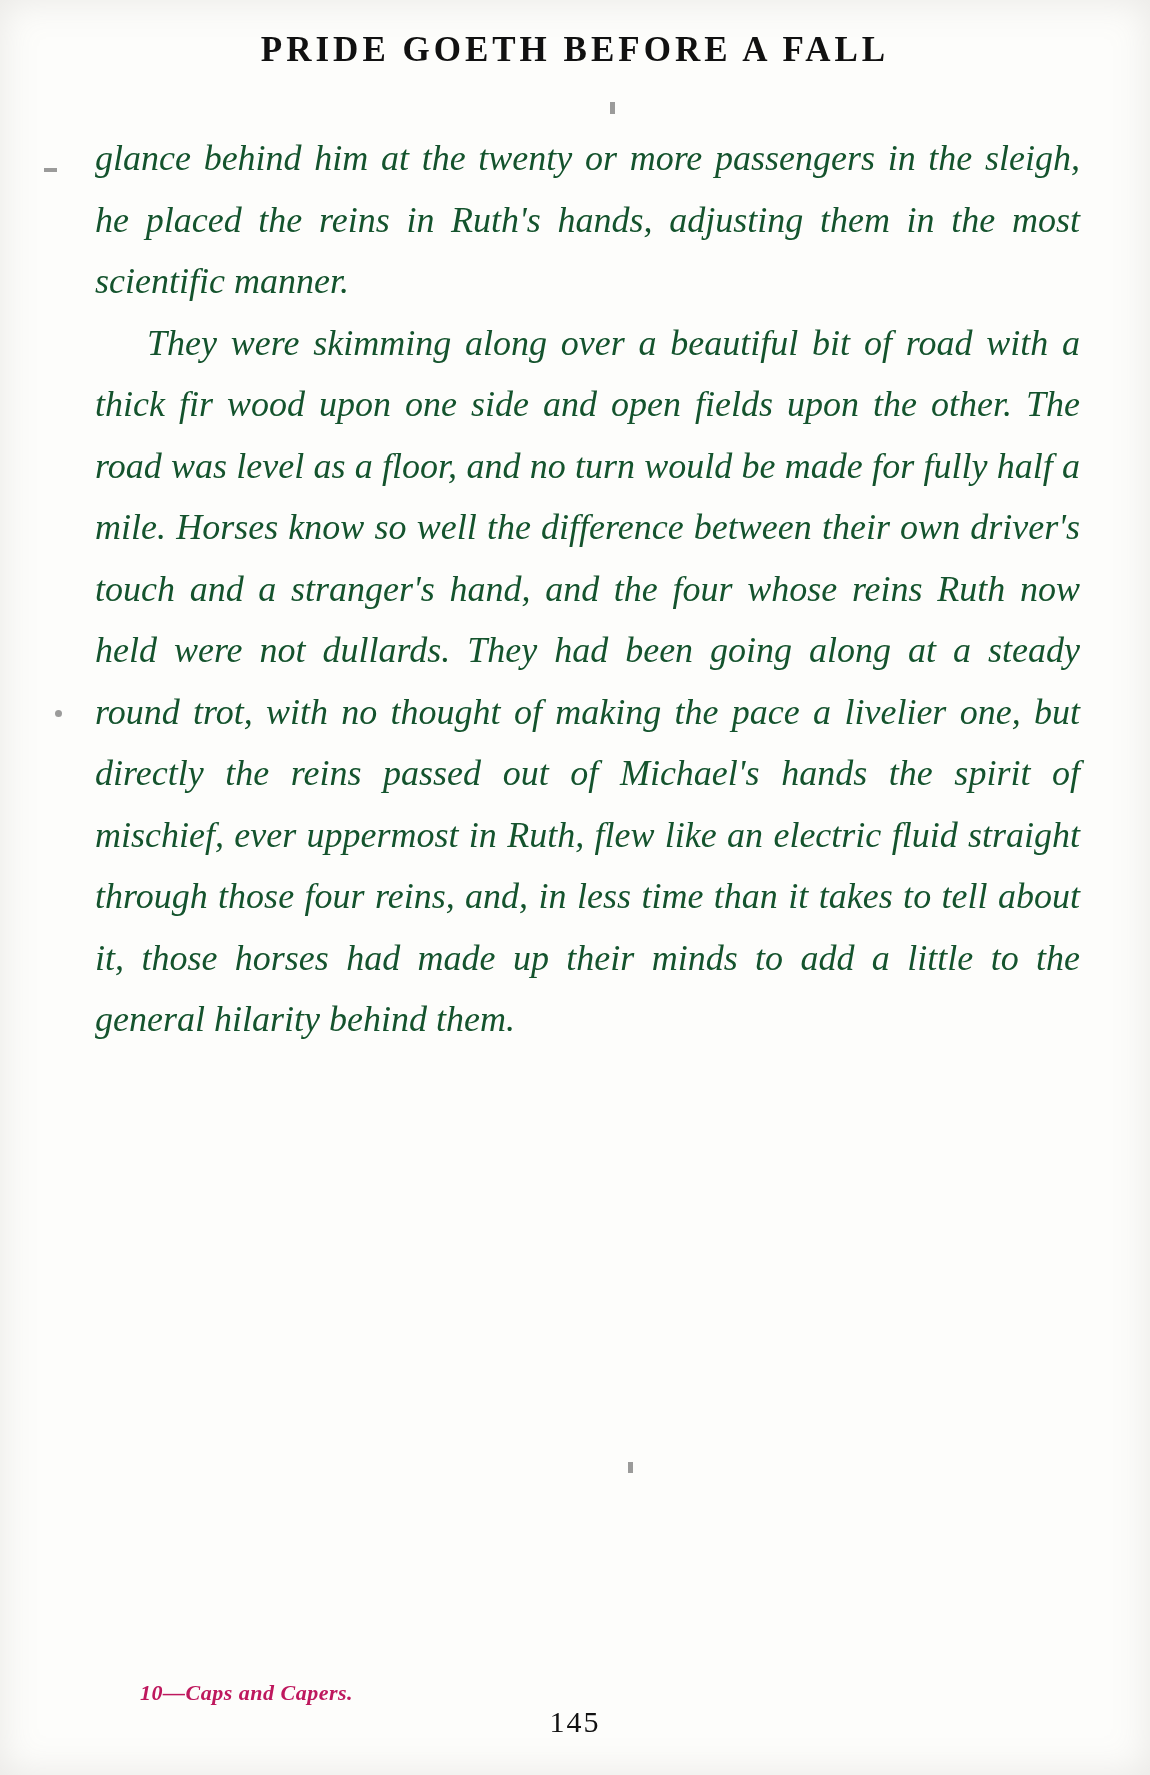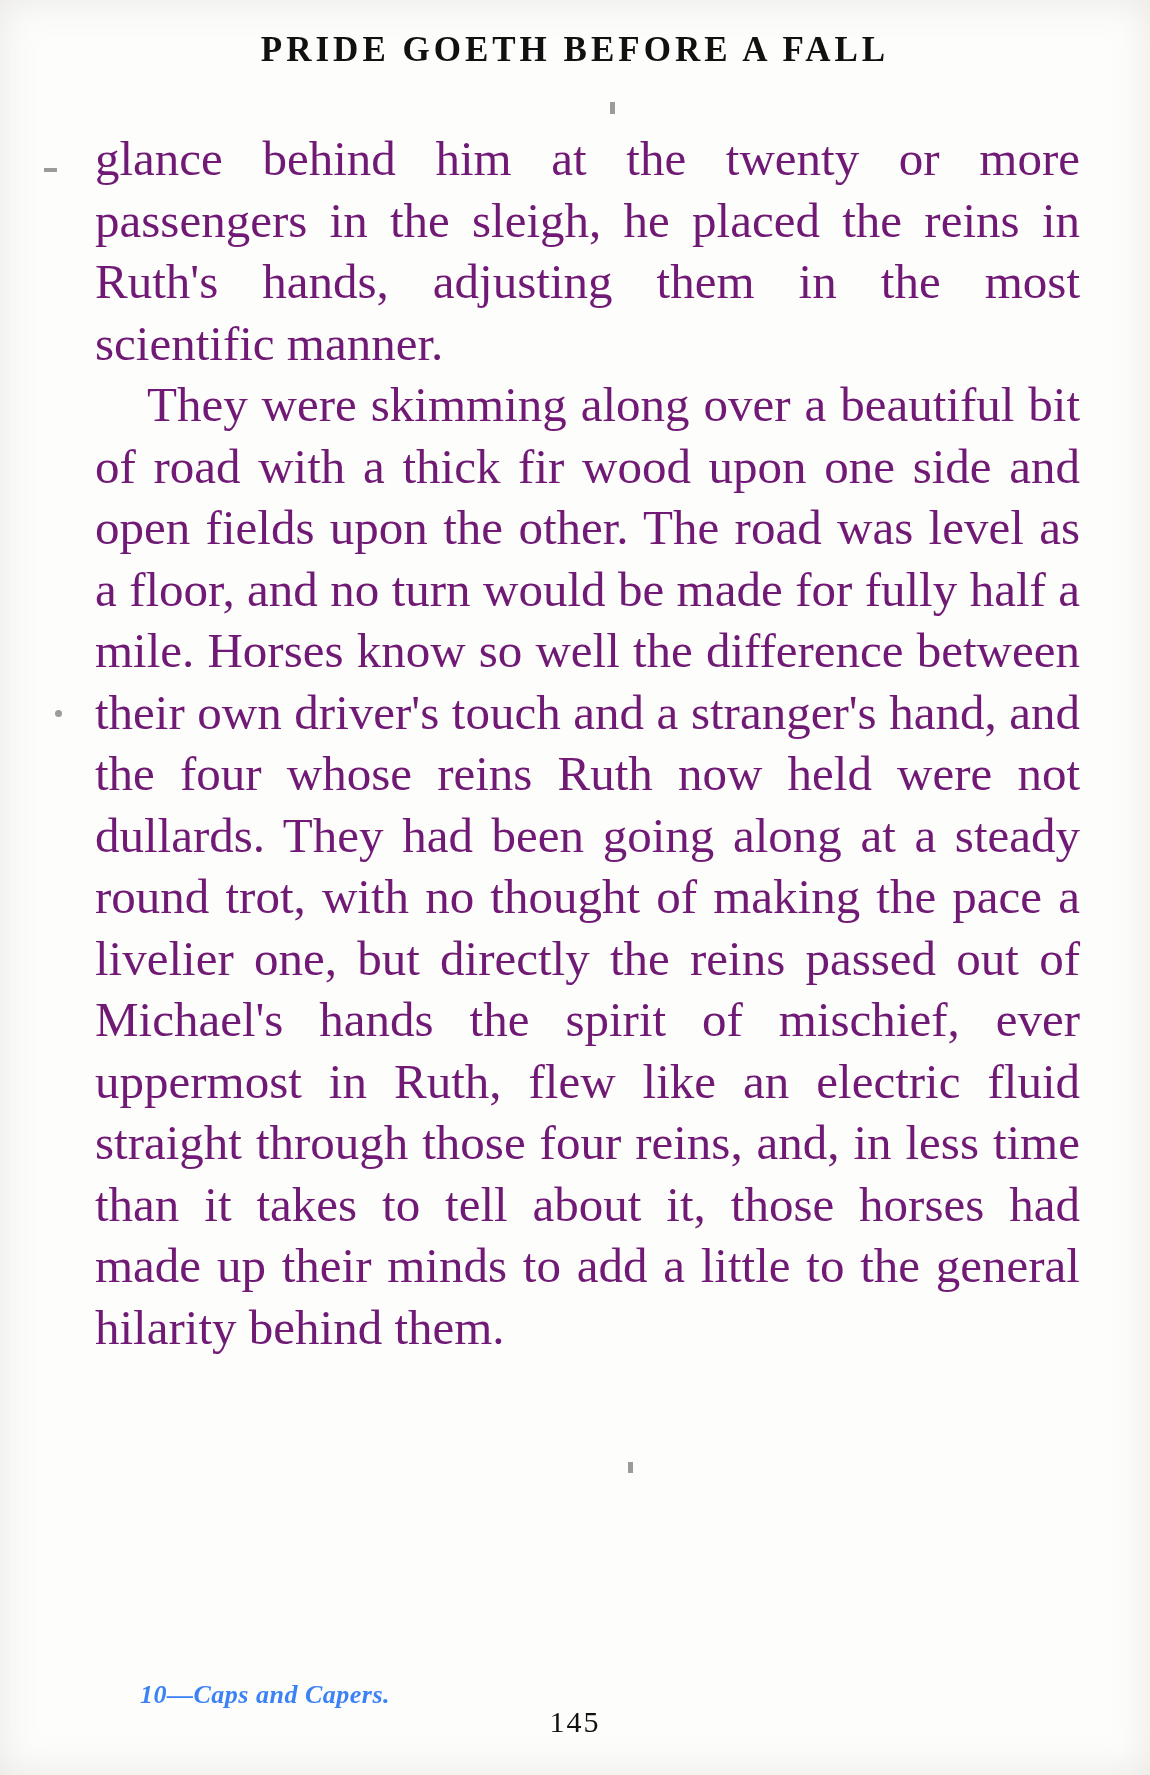--- a/index.html
+++ b/index.html
@@ -30,45 +30,46 @@
     white-space: nowrap;
   }
   .body-block {
     position: absolute;
     top: 128px;
     left: 95px;
     width: 985px;
   }
   .para {
     margin: 0 0 0 0;
-    font-size: 49px;
+    font-size: 36px;
     line-height: 61.5px;
     text-align: justify;
     text-justify: inter-word;
-    color: #701a75;
+    color: #14532d;
     -webkit-hyphens: none;
     hyphens: none;
+    font-style: italic;
   }
   .para.indent {
     text-indent: 52px;
   }
   .para + .para {
     margin-top: 0;
   }
   
   .signature {
     position: absolute;
     left: 140px;
     top: 1680px;
     font-family: "Liberation Serif", serif;
     font-style: italic;
     font-weight: bold;
-    font-size: 26px;
+    font-size: 22px;
     letter-spacing: 0.5px;
-    color: #3b82f6;
+    color: #be185d;
     white-space: nowrap;
   }
   .folio {
     position: absolute;
     left: 0;
     top: 1705px;
     width: 1150px;
     text-align: center;
     font-family: "Liberation Serif", serif;
     font-size: 30px;

